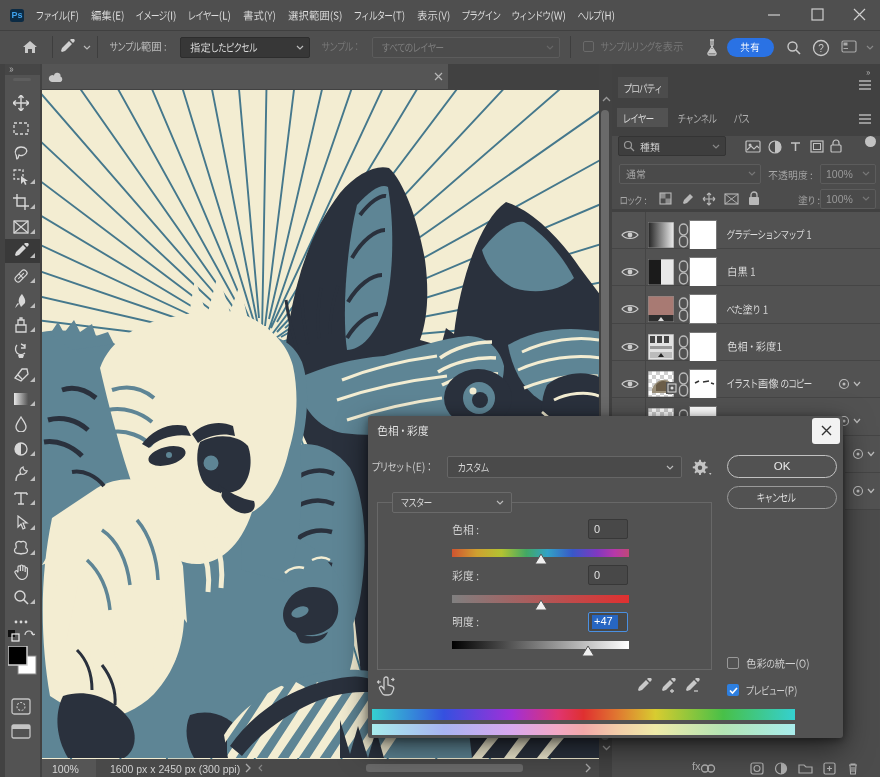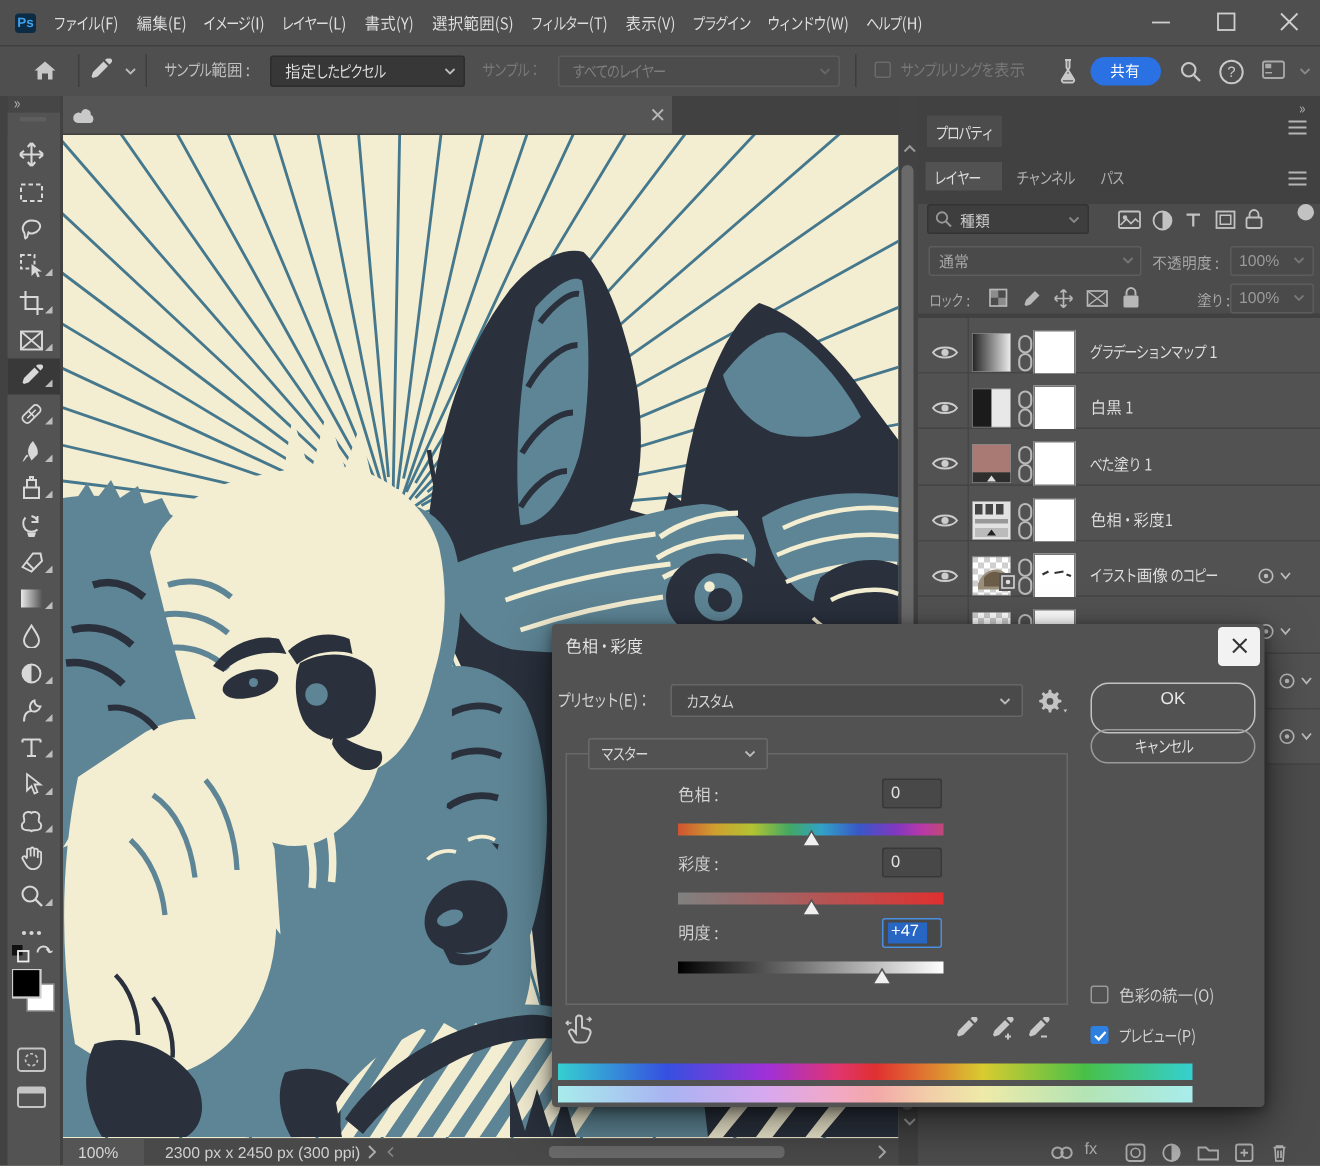--- a/index.html
+++ b/index.html
@@ -341,21 +341,21 @@
       <g clip-path="url(#stc)">
         <rect x="185" y="575" width="180" height="95" fill="#5e8595"></rect>
         <path d="M160 672 L212 592 L221 597 L170 672 Z M181 672 L233 592 L242 597 L191 672 Z M202 672 L254 592 L263 597 L212 672 Z M223 672 L275 592 L284 597 L233 672 Z M244 672 L296 592 L305 597 L254 672 Z M265 672 L317 592 L326 597 L275 672 Z M286 672 L338 592 L347 597 L296 672 Z M307 672 L359 592 L368 597 L317 672 Z M328 672 L380 592 L389 597 L338 672 Z" fill="#f3edd2"></path>
       </g>
       <path d="M188 656 C216 616 260 592 306 587 C320 585 332 589 340 596 L341 604 C316 599 288 604 262 617 C236 630 214 648 200 666 Z" fill="#2a313d"></path>
       <path d="M298 630 L308 664 L316 636 L326 668 L334 640 L342 668 L298 668 Z" fill="#2a313d"></path>
     </svg>
 <div class="abs" style="left:42px;top:759px;width:557px;height:18px;background:#494949"></div>
 <div class="abs" style="left:42px;top:759px;width:54px;height:18px;background:#555555"></div>
 <div class="abs" style="left:52px;top:763px;font-size:10.5px;color:#d5d5d5;white-space:nowrap;">100%</div>
-<div class="abs" style="left:110px;top:763px;font-size:10.5px;color:#cfcfcf;white-space:nowrap;">2300 px x 2450 px (300 ppi)</div>
+<div class="abs" style="left:110px;top:763px;font-size:10.5px;color:#cfcfcf;white-space:nowrap;">1600 px x 2450 px (300 ppi)</div>
 <svg class="abs" style="left:243px;top:763px;" width="10" height="10" viewBox="0 0 10 10">
       <path d="M3 1 L7 5 L3 9" stroke="#aaa" stroke-width="1.3" fill="none"></path>
     </svg>
 <svg class="abs" style="left:256px;top:763px;" width="8" height="10" viewBox="0 0 8 10">
       <path d="M6 2 L3 5 L6 8" stroke="#888" stroke-width="1.1" fill="none"></path>
     </svg>
 <div class="abs" style="left:366px;top:764px;width:157px;height:8px;background:#6a6a6a;border-radius:3px"></div>
 <svg class="abs" style="left:583px;top:763px;" width="10" height="10" viewBox="0 0 10 10">
       <path d="M3 1 L7 5 L3 9" stroke="#aaa" stroke-width="1.3" fill="none"></path>
     </svg>
@@ -644,21 +644,21 @@
       <circle cx="6" cy="6" r="4.5" stroke="#bbb" stroke-width="1.1" fill="none"></circle>
       <circle cx="6" cy="6" r="1.5" fill="#bbb"></circle>
       <path d="M16 4 L19 7.5 L22 4" stroke="#bbb" stroke-width="1.2" fill="none"></path>
     </svg>
 <div class="abs" style="left:845px;top:510.3px;width:35px;height:248.7px;background:#4c4c4c"></div>
 <div class="abs" style="left:612px;top:759px;width:268px;height:18px;background:#4c4c4c"></div>
 <svg class="abs" style="left:700px;top:763px;" width="16" height="11" viewBox="0 0 16 11">
       <circle cx="5" cy="5.5" r="3.5" stroke="#b0b0b0" stroke-width="1.3" fill="none"></circle>
       <circle cx="11" cy="5.5" r="3.5" stroke="#b0b0b0" stroke-width="1.3" fill="none"></circle>
     </svg>
-<div class="abs" style="left:723px;top:760px;font-size:11px;color:#b0b0b0">fx</div>
+<div class="abs" style="left:692px;top:760px;font-size:11px;color:#b0b0b0">fx</div>
 <svg class="abs" style="left:750px;top:762px;" width="14" height="13" viewBox="0 0 14 13">
       <rect x="1" y="1" width="12" height="11" rx="2" stroke="#b0b0b0" stroke-width="1.2" fill="none"></rect>
       <circle cx="7" cy="6.5" r="3" stroke="#b0b0b0" stroke-width="1.1" fill="none"></circle>
     </svg>
 <svg class="abs" style="left:774px;top:762px;" width="14" height="13" viewBox="0 0 14 13">
       <circle cx="7" cy="6.5" r="5.5" stroke="#b0b0b0" stroke-width="1.2" fill="none"></circle>
       <path d="M7 1 A5.5 5.5 0 0 1 7 12 Z" fill="#b0b0b0"></path>
     </svg>
 <svg class="abs" style="left:798px;top:762px;" width="15" height="12" viewBox="0 0 15 12">
       <path d="M1 3 H6 L8 5 H14 V11 H1 Z" stroke="#b0b0b0" stroke-width="1.2" fill="none"></path>
@@ -685,21 +685,21 @@
 <svg style="position:absolute;left:458.0px;top:462.3px;overflow:visible" width="32" height="13" viewBox="0 0 32 13">
       <path transform="translate(0,9.7)" d="M 7 -6.4 6.5 -6.7 C 6.3 -6.6 6.2 -6.6 5.9 -6.6 L3.8 -6.6 C 3.8 -7 3.9 -7.4 3.9 -7.8 C 3.9 -8 3.9 -8.4 3.9 -8.7 L3.1 -8.7 C 3.1 -8.4 3.2 -8 3.2 -7.7 C 3.2 -7.3 3.1 -7 3.1 -6.6 L1.6 -6.6 C 1.2 -6.6 0.9 -6.6 0.6 -6.7 L0.6 -5.8 C 0.9 -5.8 1.2 -5.8 1.6 -5.8 L3.1 -5.8 C 2.8 -3.5 2.2 -2.2 1.3 -1.2 C 1.1 -0.8 0.7 -0.5 0.4 -0.4 L 1.1 0.3 C 2.5 -1 3.4 -2.6 3.8 -5.8 L6.2 -5.8 C 6.2 -4.6 6.1 -1.9 5.8 -1.1 C 5.7 -0.8 5.5 -0.7 5.3 -0.7 C 4.9 -0.7 4.4 -0.8 3.9 -0.8 L 4 0.1 C 4.5 0.1 5 0.2 5.5 0.2 C 5.9 0.2 6.2 -0.1 6.4 -0.5 C 6.8 -1.6 6.9 -4.8 6.9 -5.8 C 6.9 -6 6.9 -6.2 7 -6.4 Z M 14.2 -7.4 13.7 -7.8 C 13.6 -7.7 13.4 -7.7 13.1 -7.7 C 12.8 -7.7 10 -7.7 9.7 -7.7 C 9.4 -7.7 8.9 -7.7 8.8 -7.8 L8.8 -6.8 C 8.9 -6.8 9.4 -6.8 9.7 -6.8 C 10 -6.8 12.8 -6.8 13.1 -6.8 C 12.9 -5.9 12.3 -4.6 11.7 -3.8 C 10.7 -2.5 9.4 -1.2 8 -0.5 L 8.6 0.2 C 9.9 -0.5 11.1 -1.7 12 -3 C 12.9 -2 13.9 -0.7 14.4 0.3 L 15.1 -0.4 C 14.5 -1.2 13.4 -2.7 12.5 -3.7 C 13.1 -4.6 13.7 -5.9 14 -6.9 C 14 -7 14.1 -7.3 14.2 -7.4 Z M 19.6 -8.6 18.8 -9 C 18.7 -8.7 18.6 -8.3 18.5 -8.1 C 18.1 -7.1 17.2 -5.4 15.7 -4.3 L 16.2 -3.7 C 17.2 -4.5 18 -5.6 18.6 -6.6 L21.6 -6.6 C 21.4 -5.7 20.9 -4.5 20.4 -3.6 C 19.7 -4.1 19.1 -4.6 18.5 -5 L 18 -4.4 C 18.6 -4 19.3 -3.4 19.9 -2.8 C 19.1 -1.8 18 -0.8 16.5 -0.2 L 17.1 0.5 C 18.6 -0.2 19.7 -1.2 20.5 -2.3 C 20.8 -1.9 21.2 -1.6 21.4 -1.3 L 22 -2.1 C 21.7 -2.4 21.3 -2.7 20.9 -3 C 21.6 -4.2 22.1 -5.4 22.3 -6.5 C 22.4 -6.6 22.5 -6.9 22.5 -7.1 L 22 -7.5 C 21.8 -7.4 21.6 -7.4 21.4 -7.4 L19 -7.4 L 19.2 -7.8 C 19.3 -8 19.4 -8.3 19.6 -8.6 Z M 24 -1.2 C 23.8 -1.2 23.5 -1.2 23.2 -1.2 L 23.3 -0.2 C 23.6 -0.2 23.8 -0.3 24.1 -0.3 C 25.2 -0.4 28.2 -0.8 29.5 -1.1 C 29.7 -0.5 29.9 -0 30 0.4 L 30.8 -0 C 30.4 -1.2 29.4 -3.4 28.8 -4.5 L 28.2 -4.1 C 28.5 -3.6 28.9 -2.8 29.2 -1.9 C 28.3 -1.7 26.6 -1.5 25.3 -1.3 C 25.7 -2.8 26.6 -6.1 26.8 -7.2 C 27 -7.6 27.1 -7.9 27.1 -8.2 L 26.3 -8.4 C 26.2 -8.1 26.2 -7.9 26.1 -7.4 C 25.8 -6.3 25 -2.8 24.5 -1.3 Z" fill="#d8d8d8"></path>
     </svg>
 <svg class="abs" style="left:666px;top:465px;" width="8" height="6" viewBox="0 0 8 6">
       <path d="M1 1 L4 4 L7 1" stroke="#bbb" stroke-width="1.2" fill="none"></path>
     </svg>
 <svg class="abs" style="left:692px;top:459px;" width="22" height="18" viewBox="0 0 22 18">
       <path d="M9 1 L11 1 L11.5 3.5 L13.8 4.5 L16 3 L17.5 4.5 L16 6.7 L17 9 L19.5 9.5 L19.5 11.5 L17 12 L16 14.3 L17.5 16.5 L16 18 L13.8 16.5 L11.5 17.5 L11 20 L9 20 L8.5 17.5 L6.2 16.5 L4.5 18 L3 16.5 L4.5 14.3 L3.5 12 L1 11.5 L1 9.5 L3.5 9 L4.5 6.7 L3 4.5 L4.5 3 L6.2 4.5 L8.5 3.5 Z M10 8 A2.8 2.8 0 1 0 10 13.6 A2.8 2.8 0 1 0 10 8" fill="#c4c4c4" fill-rule="evenodd" transform="scale(0.8)"></path>
       <path d="M17 14 L19.5 14 L18.2 16 Z" fill="#c4c4c4"></path>
     </svg>
-<div class="abs" style="left:727px;top:455px;width:110px;height:34px;border:1.5px solid #c2c2c2;border-radius:12px;color:#e8e8e8;font-size:11.5px;text-align:center;line-height:21px;font-family:'Liberation Sans'">OK</div>
+<div class="abs" style="left:727px;top:455px;width:110px;height:23px;border:1.5px solid #c2c2c2;border-radius:12px;color:#e8e8e8;font-size:11.5px;text-align:center;line-height:21px;font-family:'Liberation Sans'">OK</div>
 <div class="abs" style="left:727px;top:486px;width:110px;height:23px;border:1px solid #9a9a9a;border-radius:12px"></div>
 <svg style="position:absolute;left:757.0px;top:492.3px;overflow:visible" width="40" height="13" viewBox="0 0 40 13">
       <path transform="translate(0,9.7)" d="M 0.4 -3 0.5 -2.1 C 0.7 -2.1 1 -2.2 1.3 -2.3 C 1.8 -2.4 2.7 -2.6 3.7 -2.8 L 4 -0.5 C 4.1 -0.2 4.1 0.1 4.2 0.5 L 5 0.3 C 4.9 0 4.8 -0.4 4.8 -0.7 L 4.4 -2.9 L 6.6 -3.3 C 6.9 -3.4 7.2 -3.5 7.4 -3.5 L 7.2 -4.4 C 7 -4.3 6.8 -4.3 6.4 -4.2 L 4.3 -3.7 L 3.9 -5.9 L 6 -6.3 C 6.2 -6.4 6.5 -6.4 6.6 -6.4 L 6.4 -7.4 C 6.3 -7.3 6.1 -7.2 5.8 -7.2 C 5.5 -7.1 4.6 -6.9 3.8 -6.8 L 3.6 -7.9 C 3.6 -8.2 3.5 -8.5 3.5 -8.7 L 2.7 -8.5 C 2.8 -8.3 2.9 -8.1 2.9 -7.8 L 3.1 -6.6 C 2.3 -6.5 1.5 -6.3 1.1 -6.3 C 0.9 -6.2 0.6 -6.2 0.4 -6.2 L 0.6 -5.2 C 0.8 -5.3 1 -5.3 1.3 -5.4 L 3.2 -5.8 L 3.6 -3.6 C 2.6 -3.4 1.6 -3.2 1.2 -3.1 C 0.9 -3.1 0.6 -3 0.4 -3 Z M 14.8 -5.2 14.3 -5.6 C 14.2 -5.6 14.1 -5.5 14 -5.5 C 13.7 -5.4 12.2 -5 11 -4.7 L 10.7 -6 C 10.6 -6.3 10.6 -6.5 10.5 -6.7 L 9.8 -6.5 C 9.9 -6.3 9.9 -6.1 10 -5.8 L 10.3 -4.6 L 9.2 -4.3 C 8.9 -4.3 8.7 -4.2 8.5 -4.2 L 8.7 -3.4 L 10.4 -3.8 L 11.3 0.2 C 11.4 0.5 11.4 0.7 11.5 1 L 12.2 0.7 C 12.1 0.5 12.1 0.2 12 0 C 11.9 -0.5 11.5 -2.4 11.1 -4 L 13.8 -4.7 C 13.5 -4 12.8 -3 12.3 -2.4 L 12.9 -2 C 13.5 -2.8 14.4 -4.3 14.8 -5.2 Z M 16.8 -8.1 16.3 -7.4 C 17 -6.8 18.1 -5.7 18.5 -5.1 L 19.1 -5.8 C 18.6 -6.4 17.5 -7.5 16.8 -8.1 Z M 16.1 -0.7 16.6 0.2 C 18 -0.1 19.1 -0.8 20 -1.5 C 21.3 -2.5 22.4 -4 23 -5.4 L 22.5 -6.3 C 22 -5 21 -3.4 19.6 -2.3 C 18.8 -1.6 17.6 -1 16.1 -0.7 Z M 30.3 -6.3 29.8 -6.8 C 29.7 -6.8 29.6 -6.7 29.4 -6.6 C 29 -6.5 27.5 -6.1 26 -5.8 L26 -7.5 C 26 -7.8 26 -8.2 26 -8.5 L25.2 -8.5 C 25.2 -8.2 25.2 -7.8 25.2 -7.5 L25.2 -5.6 C 24.3 -5.4 23.5 -5.2 23.1 -5.1 L 23.2 -4.2 L 25.2 -4.8 L25.2 -1.4 C 25.2 -0.3 25.5 0.2 27.2 0.2 C 28.3 0.2 29.2 0.1 29.9 -0 L 30 -1 C 29.1 -0.8 28.3 -0.6 27.2 -0.6 C 26.2 -0.6 26 -0.9 26 -1.6 L26 -4.9 L 29.3 -5.8 C 29 -5.1 28.4 -3.9 27.7 -3.1 L 28.3 -2.7 C 29 -3.6 29.7 -5 30.1 -5.9 C 30.2 -6 30.3 -6.2 30.3 -6.3 Z M 34.9 -0.2 35.3 0.3 C 35.4 0.2 35.5 0.1 35.6 0 C 36.6 -0.6 37.9 -1.8 38.6 -3 L 38.2 -3.8 C 37.5 -2.6 36.5 -1.6 35.6 -1.1 C 35.6 -1.4 35.6 -6.7 35.6 -7.4 C 35.6 -7.9 35.7 -8.2 35.7 -8.2 L34.9 -8.2 C 34.9 -8.2 34.9 -7.9 34.9 -7.4 C 34.9 -6.7 34.9 -1.4 34.9 -0.8 C 34.9 -0.6 34.9 -0.4 34.9 -0.2 Z M 30.8 -0.3 31.5 0.3 C 32.2 -0.5 32.8 -1.6 33.1 -2.8 C 33.3 -3.8 33.3 -6.2 33.3 -7.4 C 33.3 -7.8 33.4 -8.1 33.4 -8.2 L32.6 -8.2 C 32.6 -8 32.6 -7.7 32.6 -7.4 C 32.6 -6.2 32.6 -4 32.4 -3 C 32.1 -1.9 31.6 -0.9 30.8 -0.3 Z" fill="#e0e0e0"></path>
     </svg>
 <div class="abs" style="left:377px;top:502px;width:335px;height:168px;border:1px solid #686868"></div>
 <div class="abs" style="left:392px;top:492px;width:120px;height:21px;background:#525252;border:1px solid #6a6a6a;border-radius:2px"></div>
 <svg style="position:absolute;left:401.0px;top:497.3px;overflow:visible" width="32" height="13" viewBox="0 0 32 13">
       <path transform="translate(0,9.7)" d="M 3.5 -1.7 C 4 -1 4.7 -0.1 5.1 0.5 L 5.7 -0.1 C 5.4 -0.7 4.7 -1.5 4.2 -2.2 C 5.7 -3.6 6.8 -5.3 7.4 -6.6 C 7.5 -6.7 7.5 -6.9 7.6 -7 L 7.1 -7.5 C 6.9 -7.5 6.7 -7.4 6.5 -7.4 C 5.6 -7.4 1.7 -7.4 1.3 -7.4 C 0.9 -7.4 0.6 -7.5 0.4 -7.5 L0.4 -6.5 C 0.5 -6.6 0.9 -6.6 1.3 -6.6 C 1.8 -6.6 5.6 -6.6 6.4 -6.6 C 6 -5.6 5 -4 3.7 -2.8 C 3.1 -3.5 2.4 -4.2 2 -4.5 L 1.5 -3.9 C 1.9 -3.5 3 -2.4 3.5 -1.7 Z M 14.2 -7.4 13.7 -7.8 C 13.6 -7.7 13.4 -7.7 13.1 -7.7 C 12.8 -7.7 10 -7.7 9.7 -7.7 C 9.4 -7.7 8.9 -7.7 8.8 -7.8 L8.8 -6.8 C 8.9 -6.8 9.4 -6.8 9.7 -6.8 C 10 -6.8 12.8 -6.8 13.1 -6.8 C 12.9 -5.9 12.3 -4.6 11.7 -3.8 C 10.7 -2.5 9.4 -1.2 8 -0.5 L 8.6 0.2 C 9.9 -0.5 11.1 -1.7 12 -3 C 12.9 -2 13.9 -0.7 14.4 0.3 L 15.1 -0.4 C 14.5 -1.2 13.4 -2.7 12.5 -3.7 C 13.1 -4.6 13.7 -5.9 14 -6.9 C 14 -7 14.1 -7.3 14.2 -7.4 Z M 19.6 -8.6 18.8 -9 C 18.7 -8.7 18.6 -8.3 18.5 -8.1 C 18.1 -7.1 17.2 -5.4 15.7 -4.3 L 16.2 -3.7 C 17.2 -4.5 18 -5.6 18.6 -6.6 L21.6 -6.6 C 21.4 -5.7 20.9 -4.5 20.4 -3.6 C 19.7 -4.1 19.1 -4.6 18.5 -5 L 18 -4.4 C 18.6 -4 19.3 -3.4 19.9 -2.8 C 19.1 -1.8 18 -0.8 16.5 -0.2 L 17.1 0.5 C 18.6 -0.2 19.7 -1.2 20.5 -2.3 C 20.8 -1.9 21.2 -1.6 21.4 -1.3 L 22 -2.1 C 21.7 -2.4 21.3 -2.7 20.9 -3 C 21.6 -4.2 22.1 -5.4 22.3 -6.5 C 22.4 -6.6 22.5 -6.9 22.5 -7.1 L 22 -7.5 C 21.8 -7.4 21.6 -7.4 21.4 -7.4 L19 -7.4 L 19.2 -7.8 C 19.3 -8 19.4 -8.3 19.6 -8.6 Z M 23.4 -4.8 L23.4 -3.7 C 23.7 -3.7 24.2 -3.7 24.7 -3.7 C 25.3 -3.7 28.8 -3.7 29.5 -3.7 C 29.9 -3.7 30.3 -3.7 30.4 -3.7 L30.4 -4.8 C 30.2 -4.7 29.9 -4.7 29.5 -4.7 C 28.8 -4.7 25.3 -4.7 24.7 -4.7 C 24.2 -4.7 23.7 -4.7 23.4 -4.8 Z" fill="#d8d8d8"></path>
     </svg>
 <svg class="abs" style="left:496px;top:500px;" width="8" height="6" viewBox="0 0 8 6">

